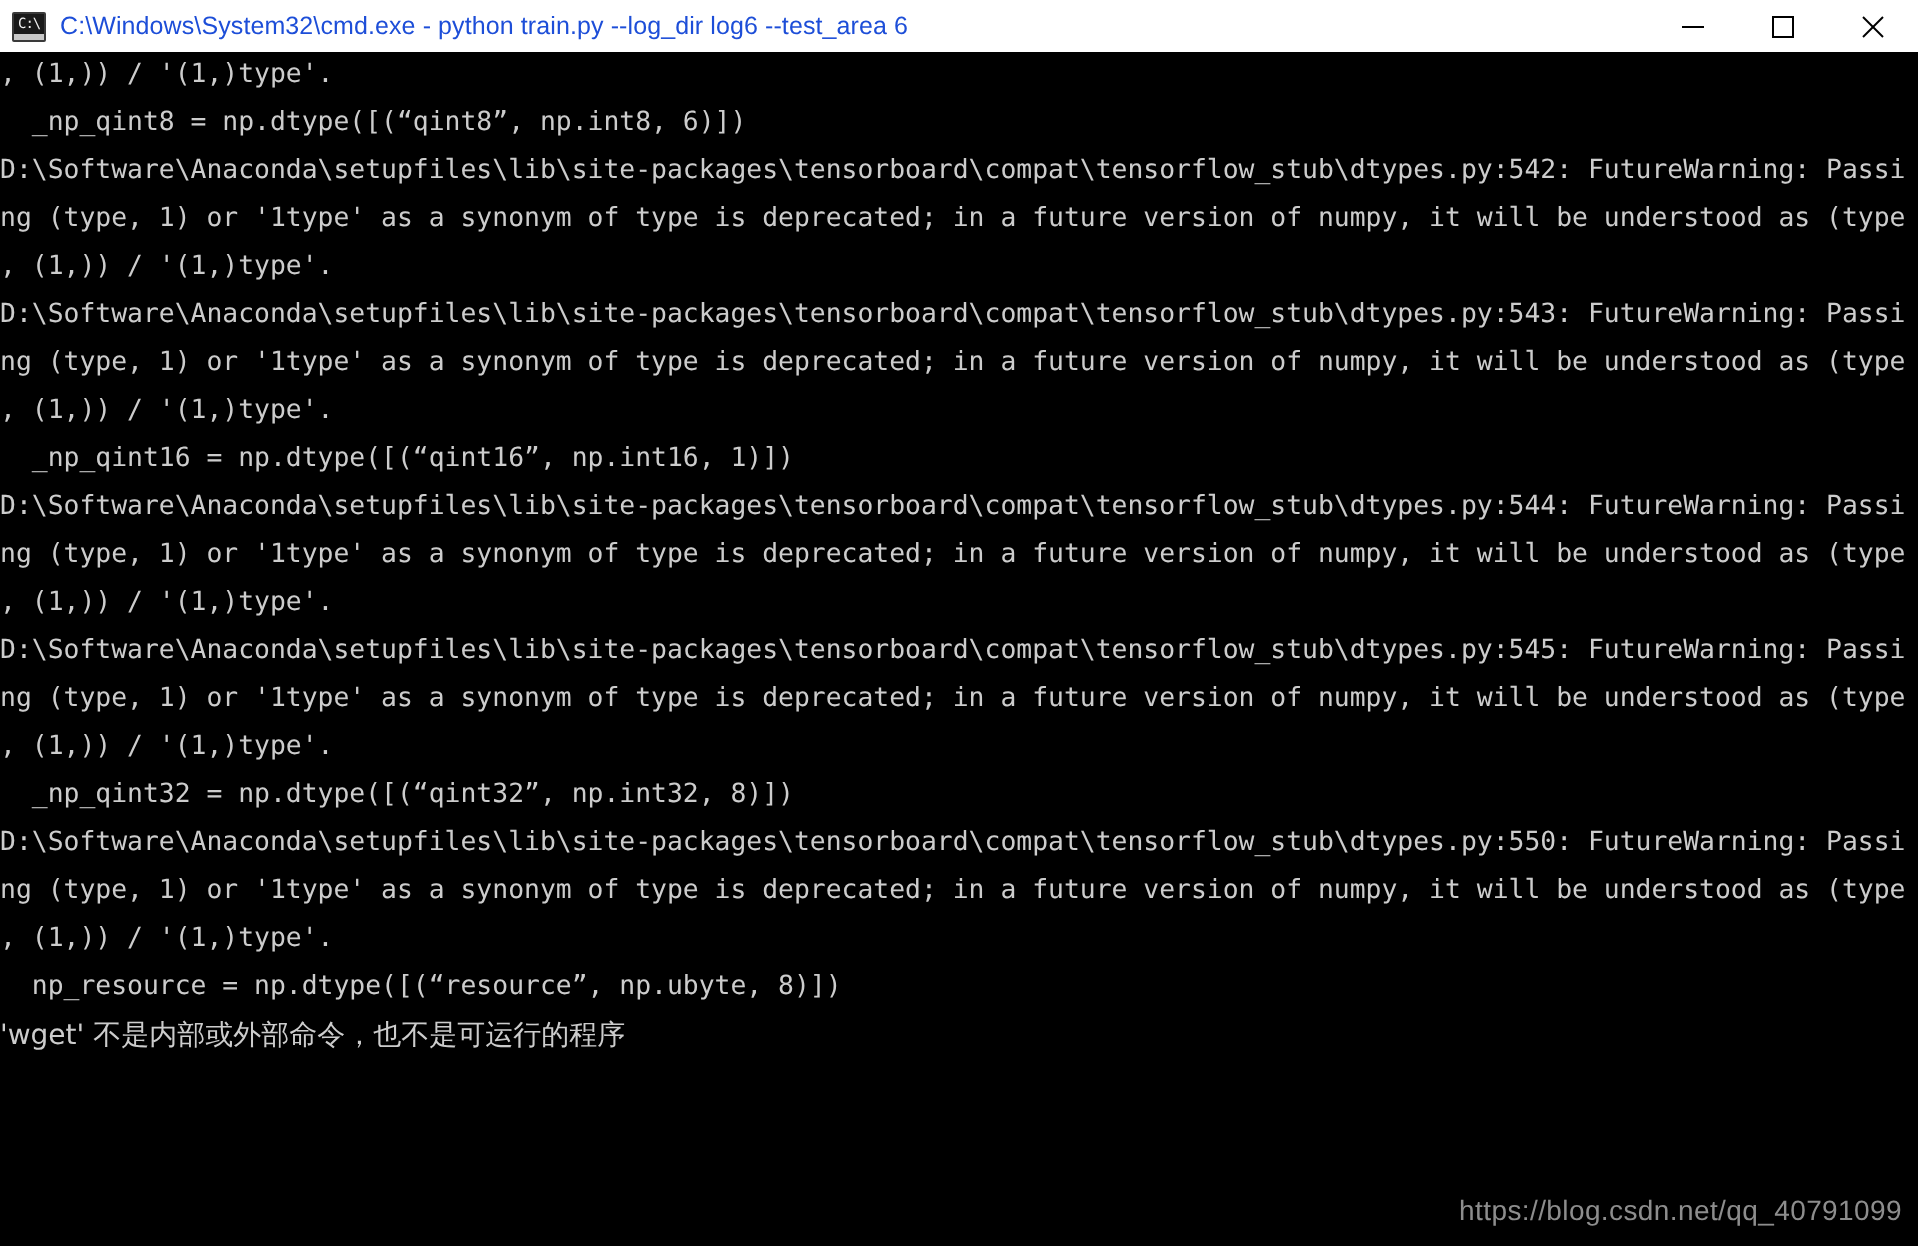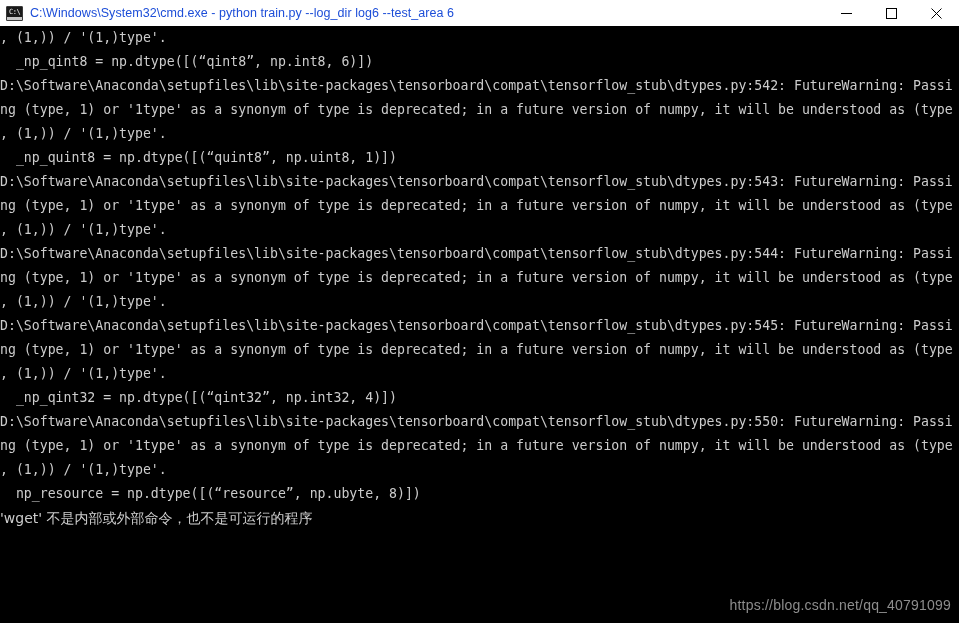--- a/index.html
+++ b/index.html
@@ -172,31 +172,31 @@
     </div>
   </div>
 
   <div id="console">
     <div id="console-lines">
         <div class="cline">, (1,)) / '(1,)type'.</div>
         <div class="cline">  _np_qint8 = np.dtype([(“qint8”, np.int8, 6)])</div>
         <div class="cline">D:\Software\Anaconda\setupfiles\lib\site-packages\tensorboard\compat\tensorflow_stub\dtypes.py:542: FutureWarning: Passi</div>
         <div class="cline">ng (type, 1) or '1type' as a synonym of type is deprecated; in a future version of numpy, it will be understood as (type</div>
         <div class="cline">, (1,)) / '(1,)type'.</div>
-        <div class="cline">  _np_quint8 = np.dtype([(“quint8”, np.uint8, 1)])</div>
         <div class="cline">D:\Software\Anaconda\setupfiles\lib\site-packages\tensorboard\compat\tensorflow_stub\dtypes.py:543: FutureWarning: Passi</div>
         <div class="cline">ng (type, 1) or '1type' as a synonym of type is deprecated; in a future version of numpy, it will be understood as (type</div>
         <div class="cline">, (1,)) / '(1,)type'.</div>
+        <div class="cline">  _np_qint16 = np.dtype([(“qint16”, np.int16, 1)])</div>
         <div class="cline">D:\Software\Anaconda\setupfiles\lib\site-packages\tensorboard\compat\tensorflow_stub\dtypes.py:544: FutureWarning: Passi</div>
         <div class="cline">ng (type, 1) or '1type' as a synonym of type is deprecated; in a future version of numpy, it will be understood as (type</div>
         <div class="cline">, (1,)) / '(1,)type'.</div>
         <div class="cline">D:\Software\Anaconda\setupfiles\lib\site-packages\tensorboard\compat\tensorflow_stub\dtypes.py:545: FutureWarning: Passi</div>
         <div class="cline">ng (type, 1) or '1type' as a synonym of type is deprecated; in a future version of numpy, it will be understood as (type</div>
         <div class="cline">, (1,)) / '(1,)type'.</div>
-        <div class="cline">  _np_qint32 = np.dtype([(“qint32”, np.int32, 4)])</div>
+        <div class="cline">  _np_qint32 = np.dtype([(“qint32”, np.int32, 8)])</div>
         <div class="cline">D:\Software\Anaconda\setupfiles\lib\site-packages\tensorboard\compat\tensorflow_stub\dtypes.py:550: FutureWarning: Passi</div>
         <div class="cline">ng (type, 1) or '1type' as a synonym of type is deprecated; in a future version of numpy, it will be understood as (type</div>
         <div class="cline">, (1,)) / '(1,)type'.</div>
         <div class="cline">  np_resource = np.dtype([(“resource”, np.ubyte, 8)])</div>
         <div class="cline cjk">'wget' 不是内部或外部命令，也不是可运行的程序</div>
         <div class="cline cjk">'mv' 不是内部或外部命令，也不是可运行的程序</div>
       </div>
     <div id="cursor"></div>
   </div>
 

